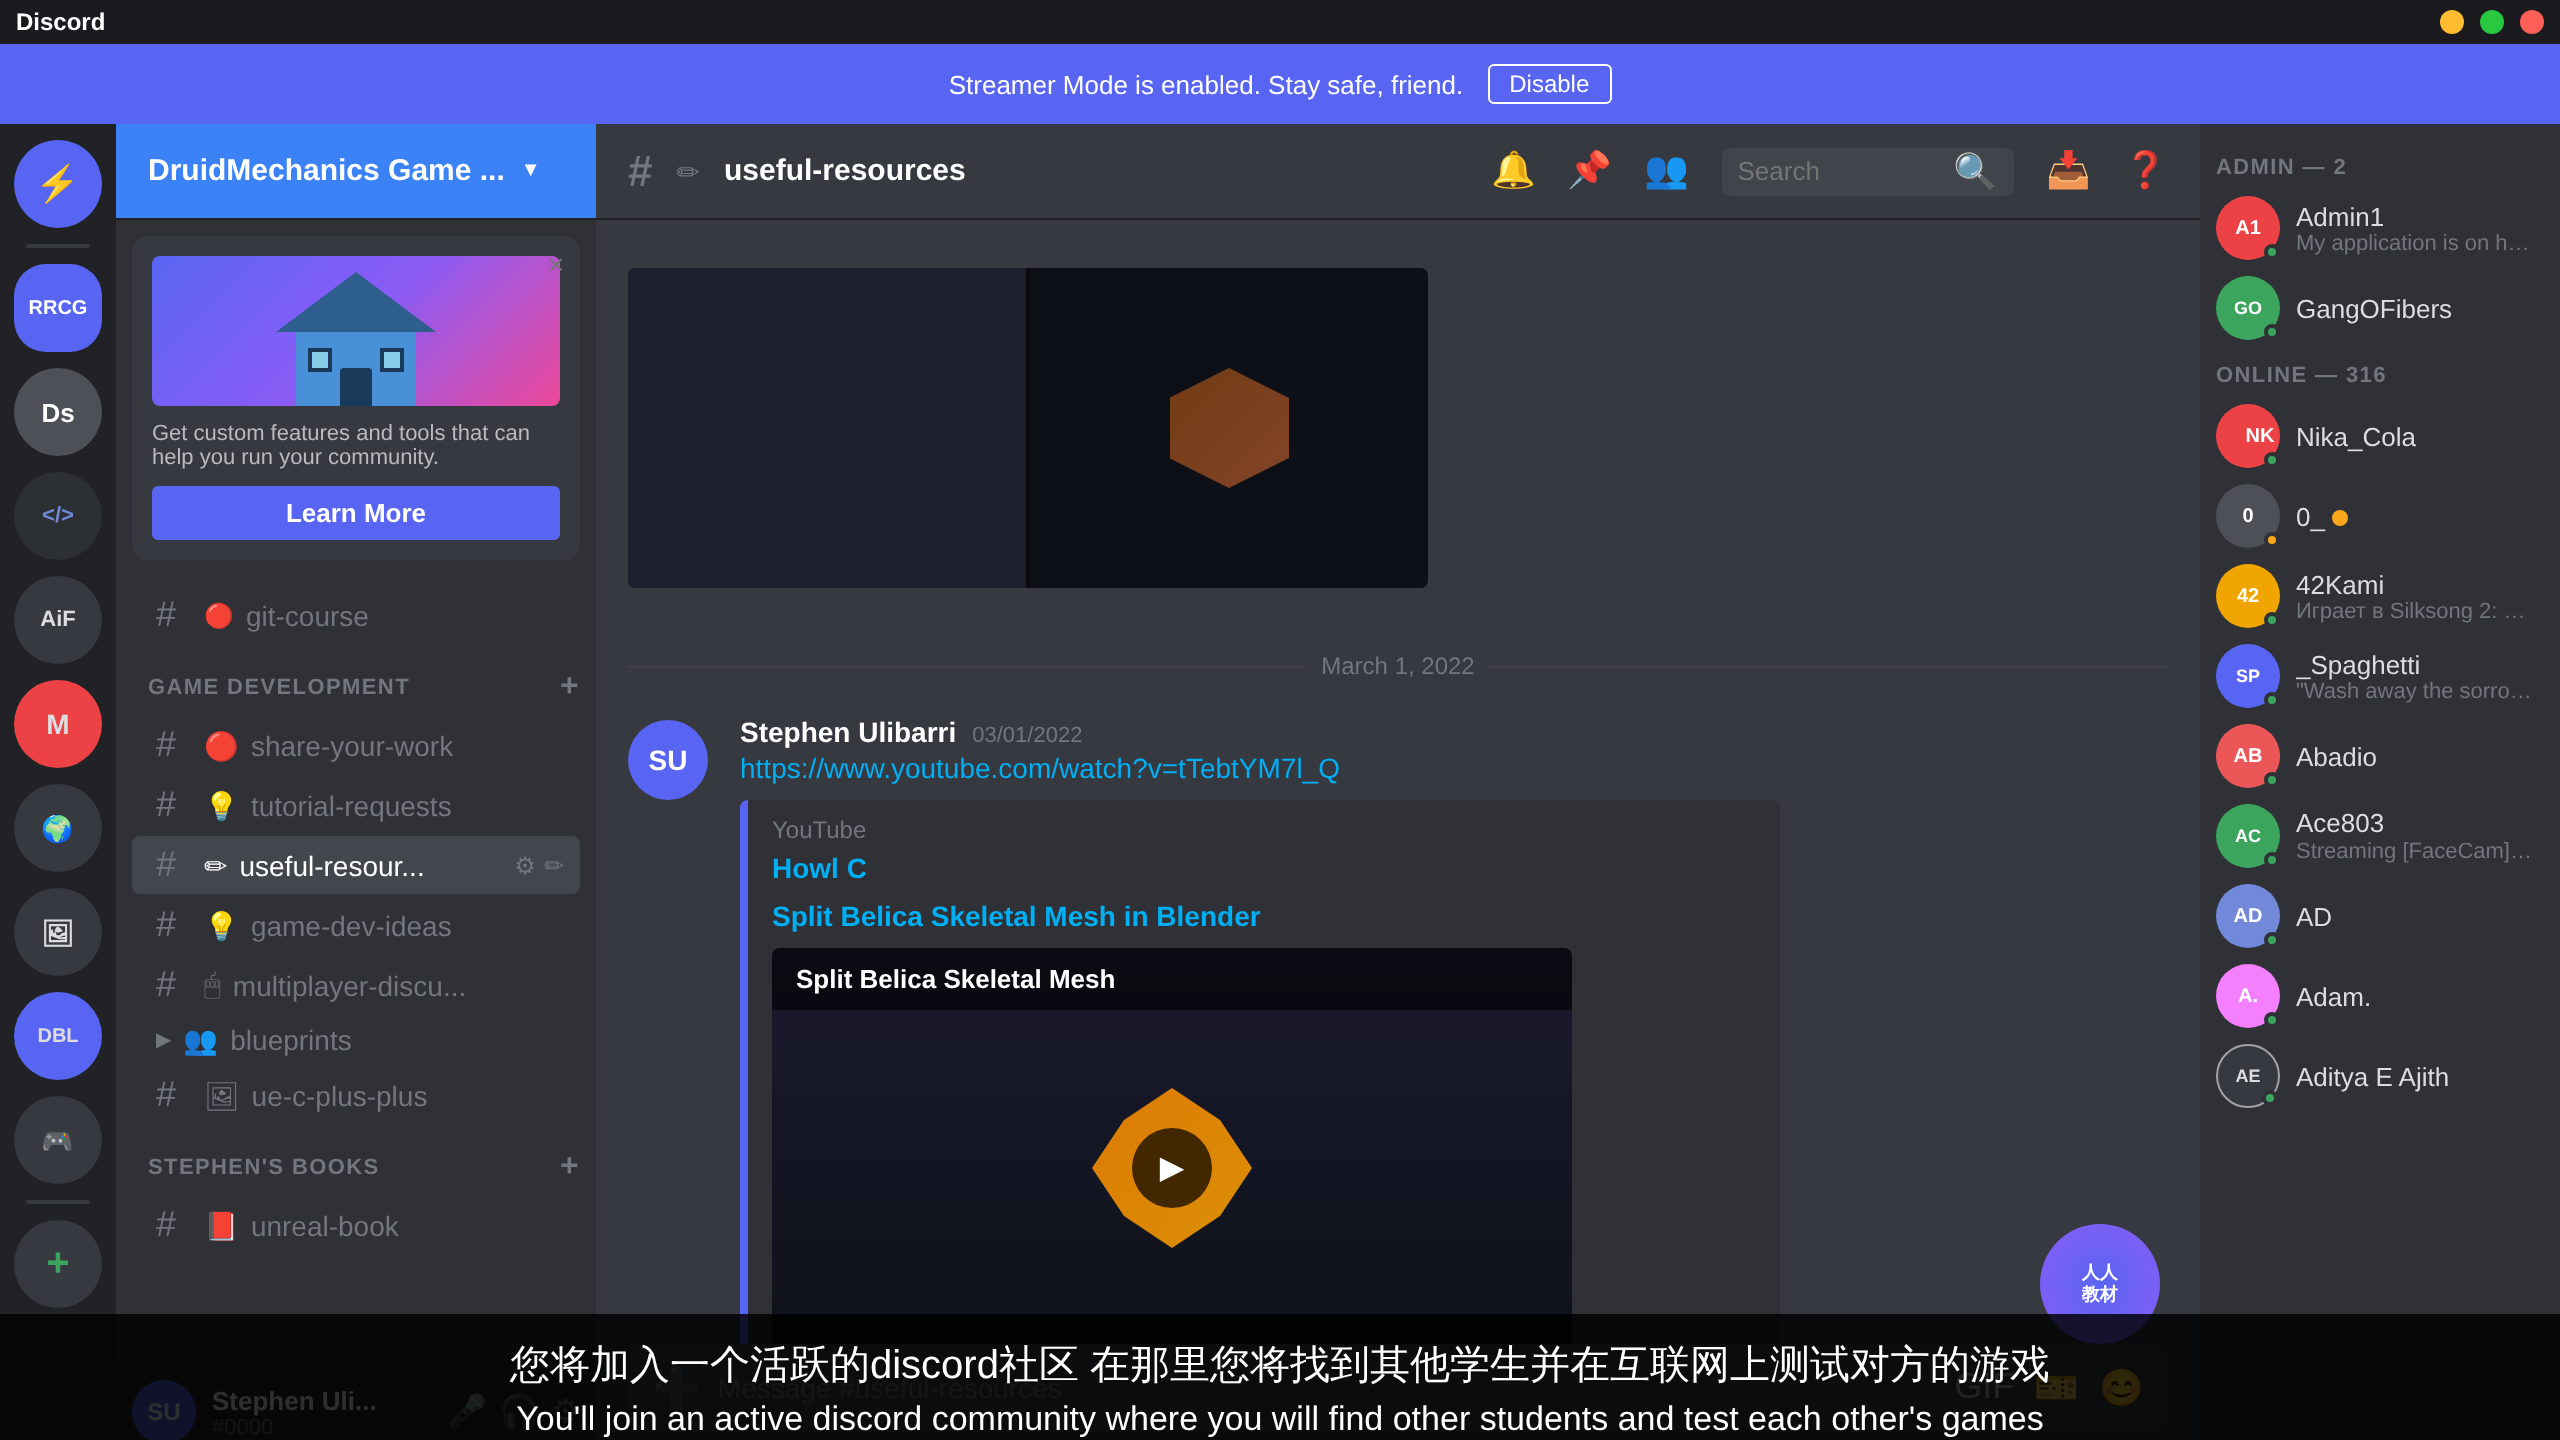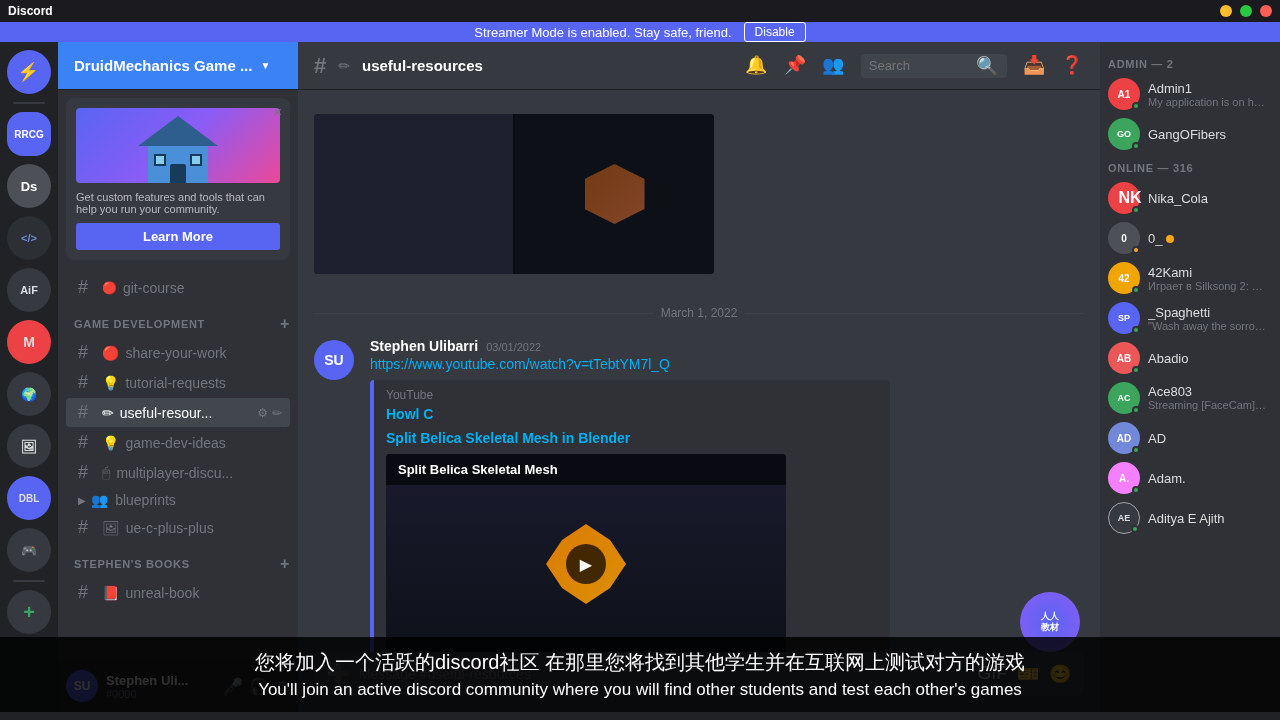--- a/index.html
+++ b/index.html
@@ -17,21 +17,21 @@
     }
     #titlebar .title { color: #fff; font-size: 12px; font-weight: 600; }
     #titlebar .win-controls { display: flex; gap: 8px; }
     #titlebar .win-btn { width: 12px; height: 12px; border-radius: 50%; cursor: pointer; }
     #titlebar .win-btn.close { background: #ff5f57; }
     #titlebar .win-btn.min { background: #febc2e; }
     #titlebar .win-btn.max { background: #28c840; }
 
     
     #streamer-banner {
-      height: 20px;
+      height: 40px;
       background: #5865f2;
       display: flex;
       align-items: center;
       justify-content: center;
       font-size: 13px;
       color: #fff;
       gap: 12px;
     }
     #streamer-banner button {
       background: transparent;
@@ -677,21 +677,21 @@
       </div>
       <div>
         <div class="m-name">GangOFibers</div>
       </div>
     </div>
 
     <div class="member-section">ONLINE — 316</div>
 
     <div class="member-item">
       <div class="m-avatar" style="background:#ed4245;">
-        <span style="font-size:16px;color:#fff;padding-left:12px;">NK</span>
+        <span style="font-size:10px;color:#fff;padding-left:12px;">NK</span>
         <div class="status-dot online"></div>
       </div>
       <div>
         <div class="m-name">Nika_Cola</div>
       </div>
     </div>
 
     <div class="member-item">
       <div class="m-avatar" style="background:#4e5058;">
         <span style="font-size:10px;color:#fff;">0</span>

